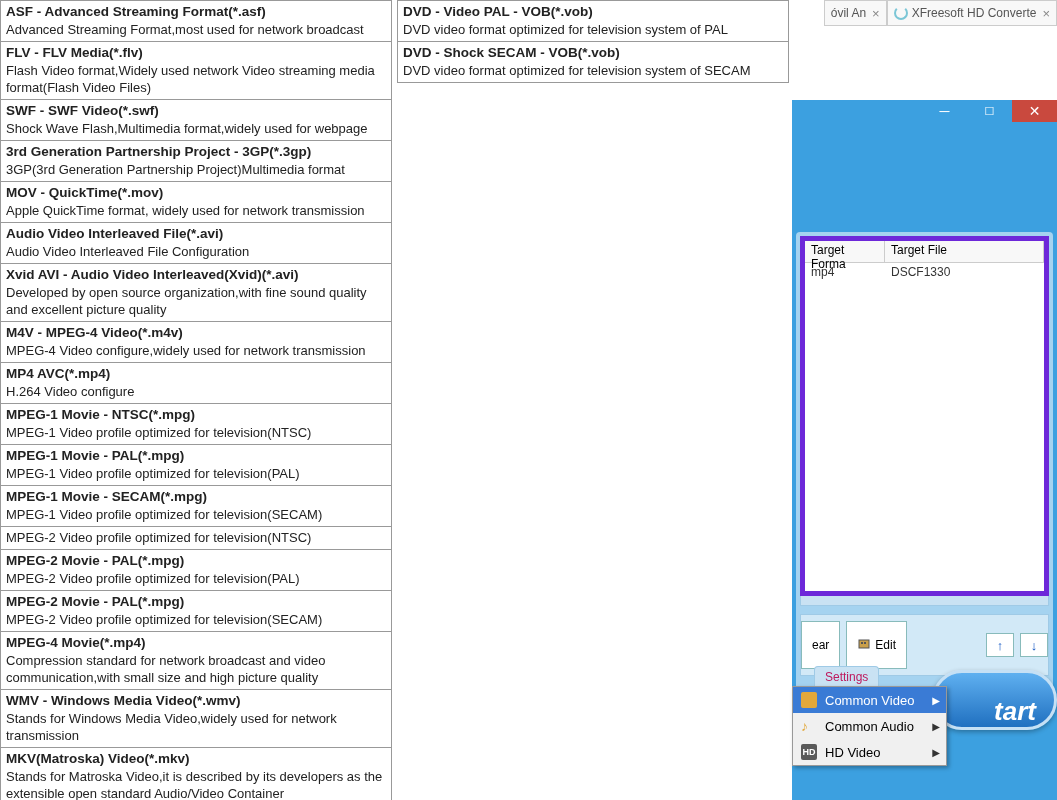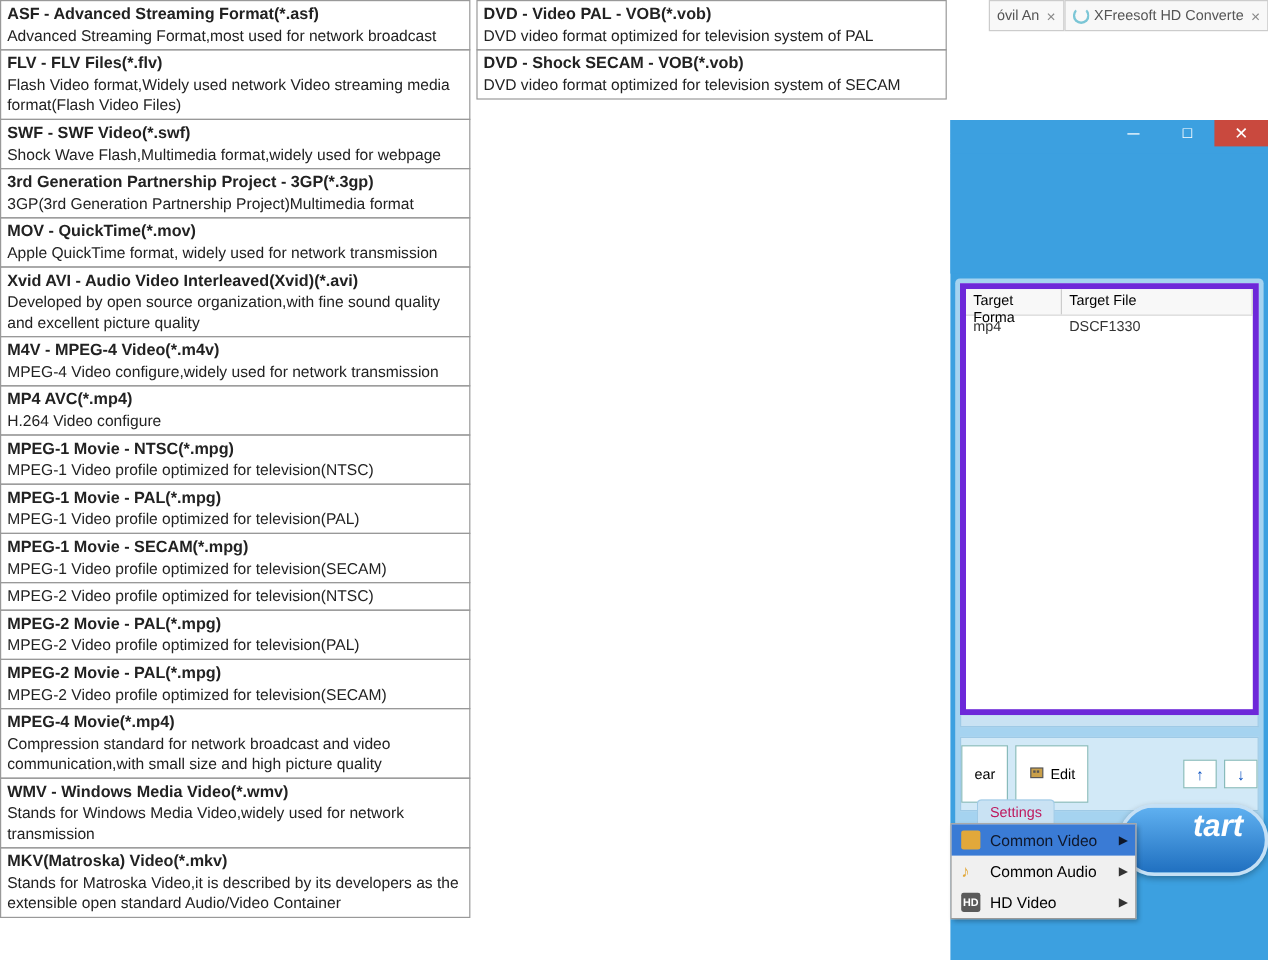--- a/index.html
+++ b/index.html
@@ -33,28 +33,28 @@
 .grid-row div { padding:2px 6px; }
 
 .toolbar { display:flex; gap:6px; padding:6px 0; align-items:center; background:#d2e9f7; border:1px solid #9fcae6; margin-top:8px; }
 .tb-btn { background:#fff; border:1px solid #8bb; padding:16px 10px; font-size:12px; display:flex; align-items:center; gap:4px; cursor:pointer; }
 .arrow-btn { background:#fff; border:1px solid #8bb; width:28px; height:24px; display:flex; align-items:center; justify-content:center; color:#0a50c0; font-weight:bold; cursor:pointer; }
 
 .menu-wrap { position:absolute; bottom:0; left:792px; width:265px; }
 .settings-tab { position:absolute; top:-24px; left:22px; border:1px solid #9fcae6; border-bottom:none; border-radius:4px 4px 0 0; background:#c9e2f3; padding:3px 10px; font-size:12px; color:#be185d; }
 .popup { position:absolute; top:-4px; left:0; width:155px; background:#f0f0f0; border:1px solid #999; box-shadow:2px 2px 4px rgba(0,0,0,.3); z-index:20; }
 .popup-item { padding:5px 8px; font-size:13px; display:flex; align-items:center; position:relative; cursor:pointer; }
-.popup-item.sel { background:#3a7bd5; color:#0f172a; }
+.popup-item.sel { background:#3a7bd5; color:#ffffff; }
 .popup-icon { width:16px; height:16px; margin-right:8px; display:inline-block; }
 .ico-video { background:#e2a83a; border-radius:2px; }
 .ico-audio { color:#e2a83a; font-size:14px; }
 .ico-hd { background:#5a5a5a; color:#fff; font-size:9px; font-weight:bold; display:flex; align-items:center; justify-content:center; border-radius:2px; }
 .popup-arrow { position:absolute; right:6px; font-size:10px; }
 
-.start-btn { position:absolute; top:-20px; right:0; width:125px; height:60px; border-radius:30px; background:linear-gradient(#5fb0f0,#2070c0); border:3px solid #c5e0f5; display:flex; align-items:flex-start; justify-content:flex-end; padding-right:18px; color:#fff; font-size:26px; font-style:italic; font-weight:bold; box-shadow:0 2px 5px rgba(0,0,0,.3); cursor:pointer; }
+.start-btn { position:absolute; top:-20px; right:0; width:125px; height:60px; border-radius:30px; background:linear-gradient(#5fb0f0,#2070c0); border:3px solid #c5e0f5; display:flex; align-items:flex-end; justify-content:flex-end; padding-right:18px; color:#fff; font-size:26px; font-style:italic; font-weight:bold; box-shadow:0 2px 5px rgba(0,0,0,.3); cursor:pointer; }
 
 .ed-icon { width:14px; height:14px; display:inline-block; }
 </style>
 </head>
 <body>
 
 <div class="tabs">
   <div class="tab">
     <span>óvil An</span>
     <span class="tab-close">×</span>
@@ -65,34 +65,38 @@
     <span class="tab-close">×</span>
   </div>
 </div>
 
 <div class="format-col col-left" id="col-left">
     <div class="format-item">
       <div class="format-title">ASF - Advanced Streaming Format(*.asf)</div>
       <div class="format-desc">Advanced Streaming Format,most used for network broadcast</div>
     </div>
     <div class="format-item">
-      <div class="format-title">FLV - FLV Files(*.flv)</div>
+      <div class="format-title">FLV - FLV Media(*.flv)</div>
       <div class="format-desc">Flash Video format,Widely used network Video streaming media format(Flash Video Files)</div>
     </div>
     <div class="format-item">
       <div class="format-title">SWF - SWF Video(*.swf)</div>
       <div class="format-desc">Shock Wave Flash,Multimedia format,widely used for webpage</div>
     </div>
     <div class="format-item">
       <div class="format-title">3rd Generation Partnership Project - 3GP(*.3gp)</div>
       <div class="format-desc">3GP(3rd Generation Partnership Project)Multimedia format</div>
     </div>
     <div class="format-item">
       <div class="format-title">MOV - QuickTime(*.mov)</div>
       <div class="format-desc">Apple QuickTime format, widely used for network transmission</div>
+    </div>
+    <div class="format-item">
+      <div class="format-title">Audio Video Interleaved File(*.avi)</div>
+      <div class="format-desc">Audio Video Interleaved File Configuration</div>
     </div>
     <div class="format-item">
       <div class="format-title">Xvid AVI - Audio Video Interleaved(Xvid)(*.avi)</div>
       <div class="format-desc">Developed by open source organization,with fine sound quality and excellent picture quality</div>
     </div>
     <div class="format-item">
       <div class="format-title">M4V - MPEG-4 Video(*.m4v)</div>
       <div class="format-desc">MPEG-4 Video configure,widely used for network transmission</div>
     </div>
     <div class="format-item">

